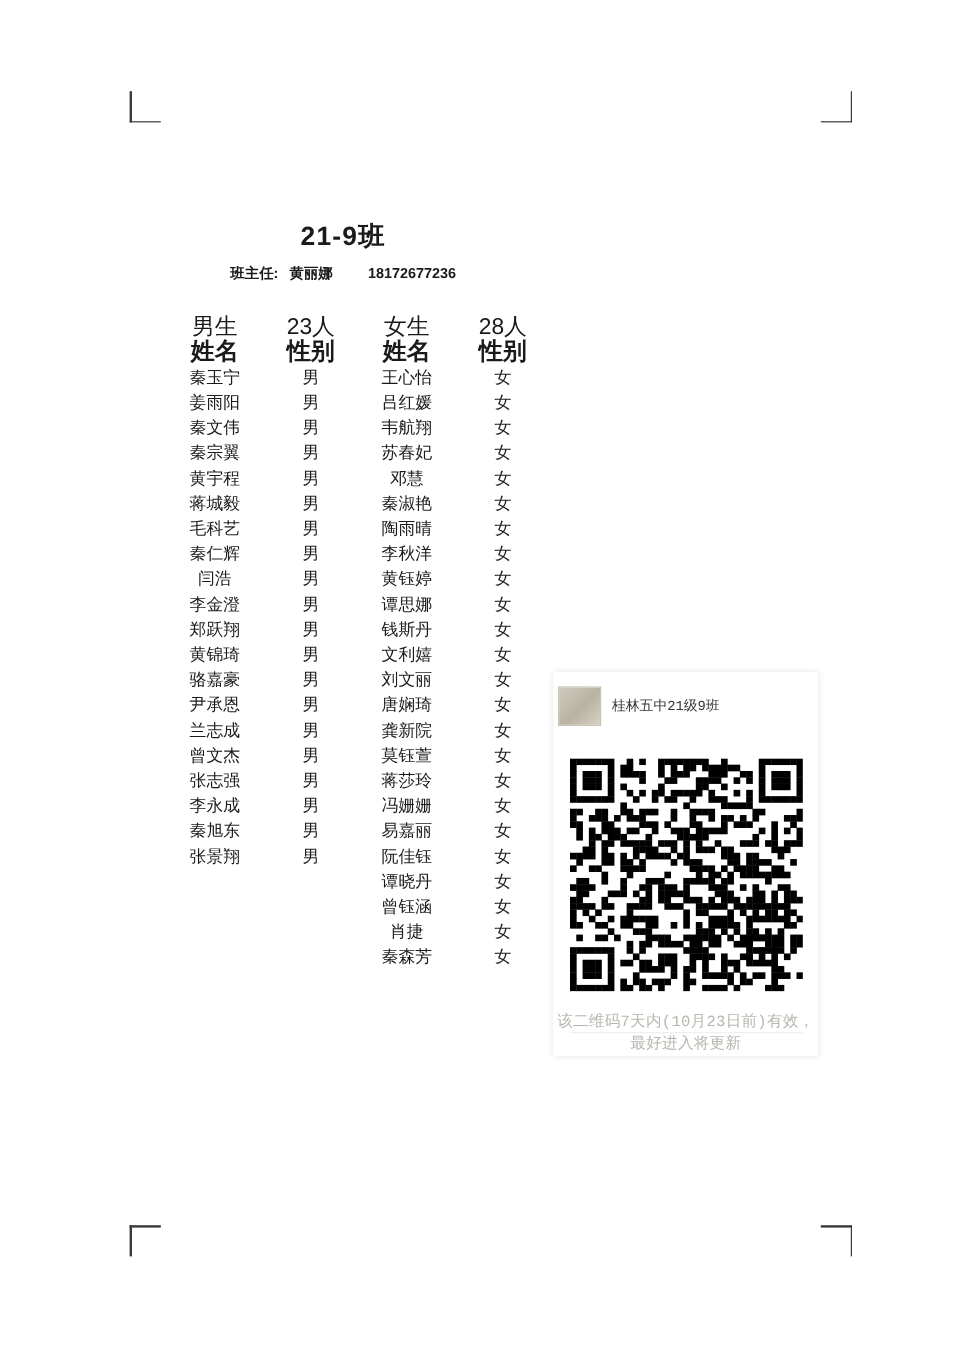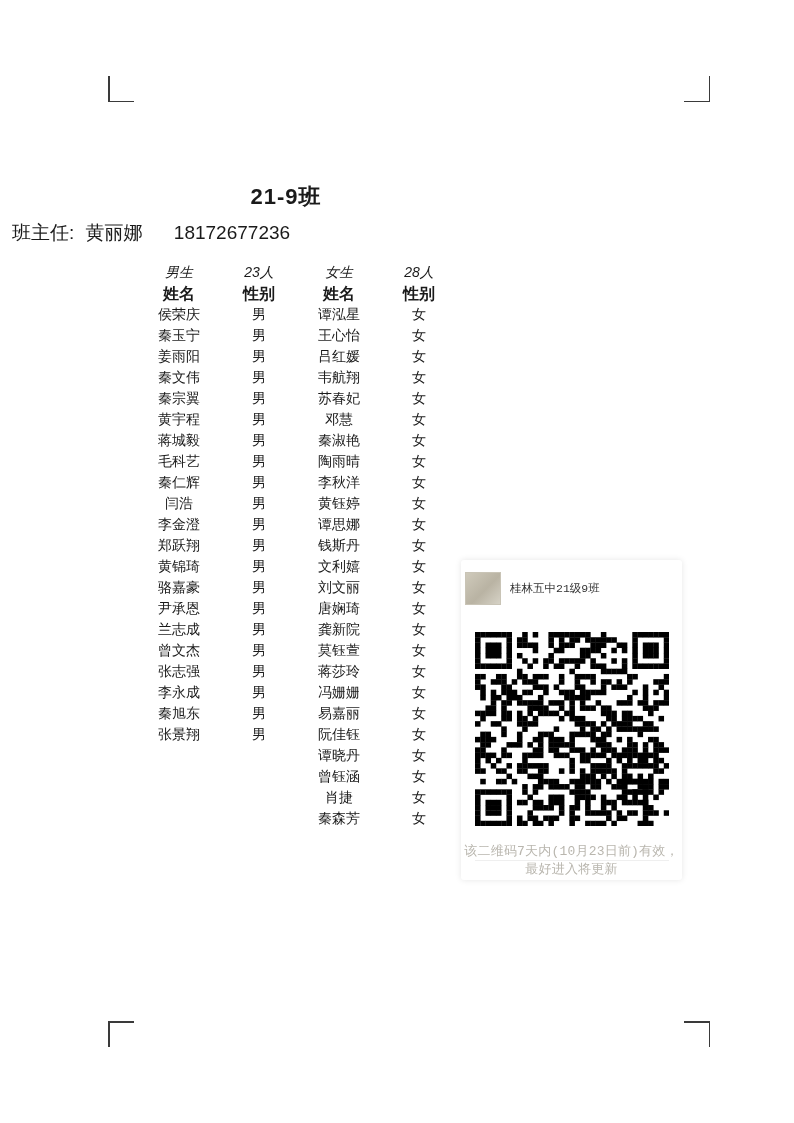--- a/index.html
+++ b/index.html
@@ -63,23 +63,23 @@
     font-size: 22px;
     font-weight: bold;
     letter-spacing: 1px;
   }
 
   .subtitle {
     position: absolute;
     left: 0;
     top: 220px;
     width: 548px;
-    text-align: left;
-    font-size: 19px;
-    font-weight: normal;
+    text-align: center;
+    font-size: 12px;
+    font-weight: bold;
   }
   .subtitle .label { margin-right: 6px; }
   .subtitle .name  { margin-right: 26px; }
 
   
   .roster {
     position: absolute;
     left: 120px;
     top: 262px;
     width: 320px;
@@ -91,22 +91,22 @@
     line-height: 21px;
     font-size: 14px;
     text-align: center;
     font-weight: normal;
   }
   .roster col.c-n { width: 94px; }
   .roster col.c-s { width: 66px; }
   .roster col.c-n2 { width: 94px; }
   .roster col.c-s2 { width: 66px; }
 
-  .roster tr.count td { font-size: 14px; font-style: italic; }
-  .roster tr.head td { font-weight: bold; font-size: 16px; }
+  .roster tr.count td { font-size: 19px; }
+  .roster tr.head td { font-weight: bold; font-size: 20px; }
 
   
   .qr-card {
     position: absolute;
     left: 449px;
     top: 560px;
     width: 221px;
     height: 320px;
     background: #ffffff;
     box-shadow: 0 0 6px rgba(0,0,0,0.10);
@@ -200,26 +200,20 @@
         <td>23人</td>
         <td>女生</td>
         <td>28人</td>
       </tr>
       <tr class="head">
         <td>姓名</td>
         <td>性别</td>
         <td>姓名</td>
         <td>性别</td>
       </tr>
-    <tr>
-          <td>侯荣庆</td>
-          <td>男</td>
-          <td>谭泓星</td>
-          <td>女</td>
-        </tr>
         <tr>
           <td>秦玉宁</td>
           <td>男</td>
           <td>王心怡</td>
           <td>女</td>
         </tr>
         <tr>
           <td>姜雨阳</td>
           <td>男</td>
           <td>吕红媛</td>

